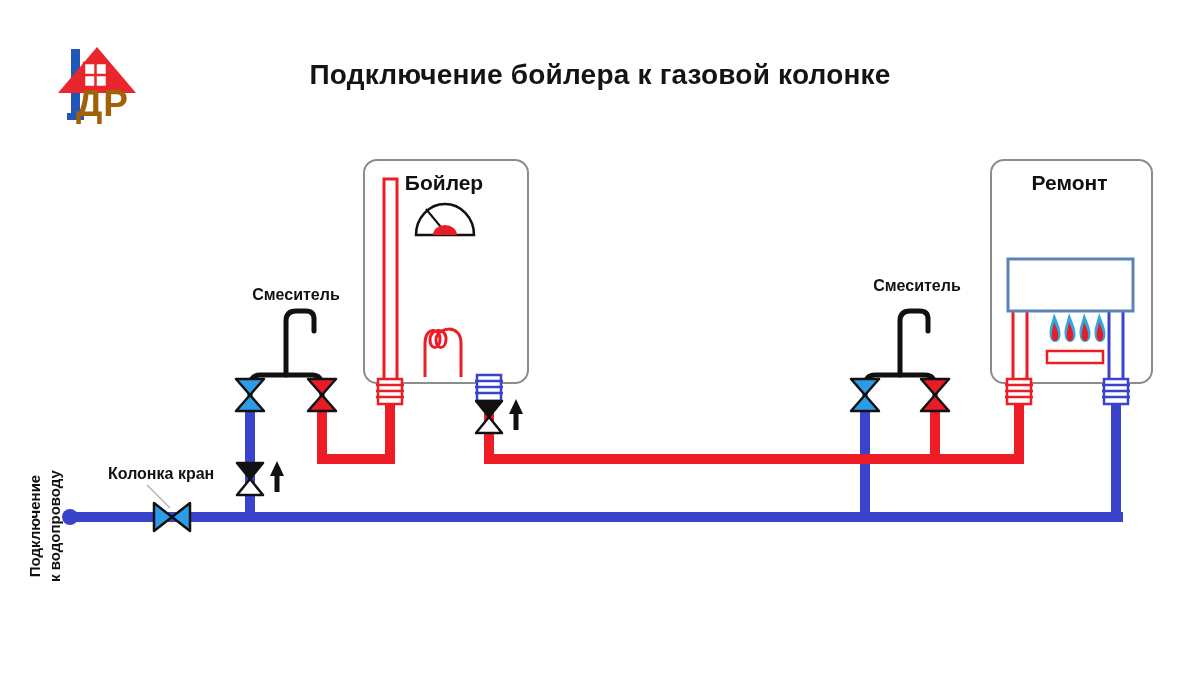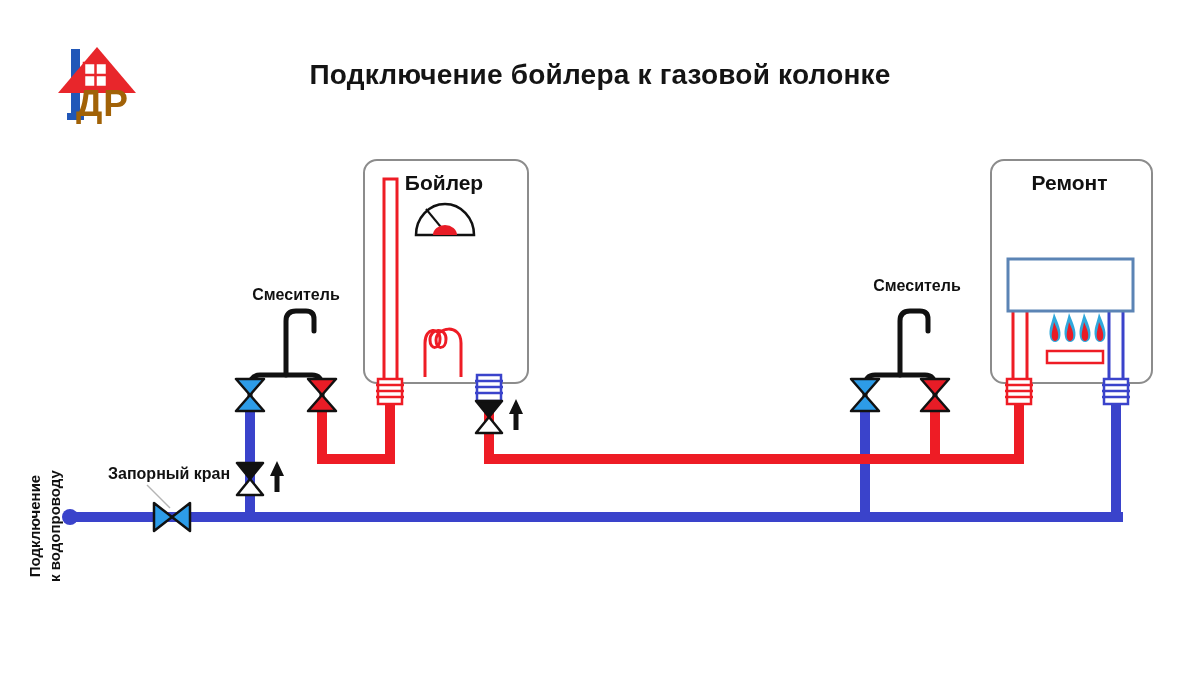--- a/index.html
+++ b/index.html
@@ -186,20 +186,20 @@
   <div class="label page-title">Подключение бойлера к газовой колонке</div>
 
   <div class="label logo-letters">ДР</div>
 
   <div class="label unit-label" style="left:363px;top:162px;width:162px;">Бойлер</div>
   <div class="label unit-label" style="left:990px;top:162px;width:159px;">Ремонт</div>
 
   <div class="label mixer-label" style="left:221px;top:277px;">Смеситель</div>
   <div class="label mixer-label" style="left:842px;top:268px;">Смеситель</div>
 
-  <div class="label small-label" style="left:108px;top:456px;">Запорный кран</div>
+  <div class="label small-label" style="left:108px;top:456px;">Колонка кран</div>
 
   <div class="label vertical-label">
     <div>Подключение</div>
     <div>к водопроводу</div>
   </div>
 
 </div>
 
 </body></html>

